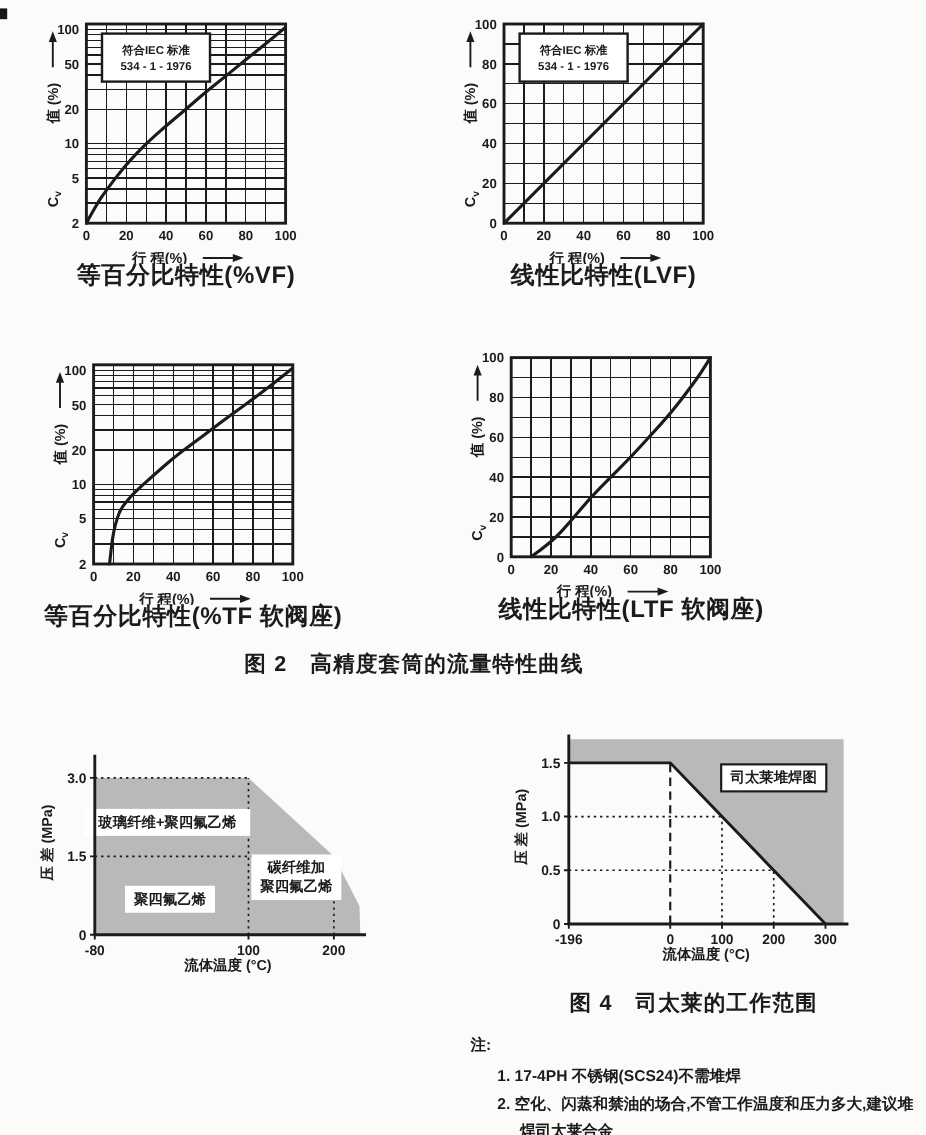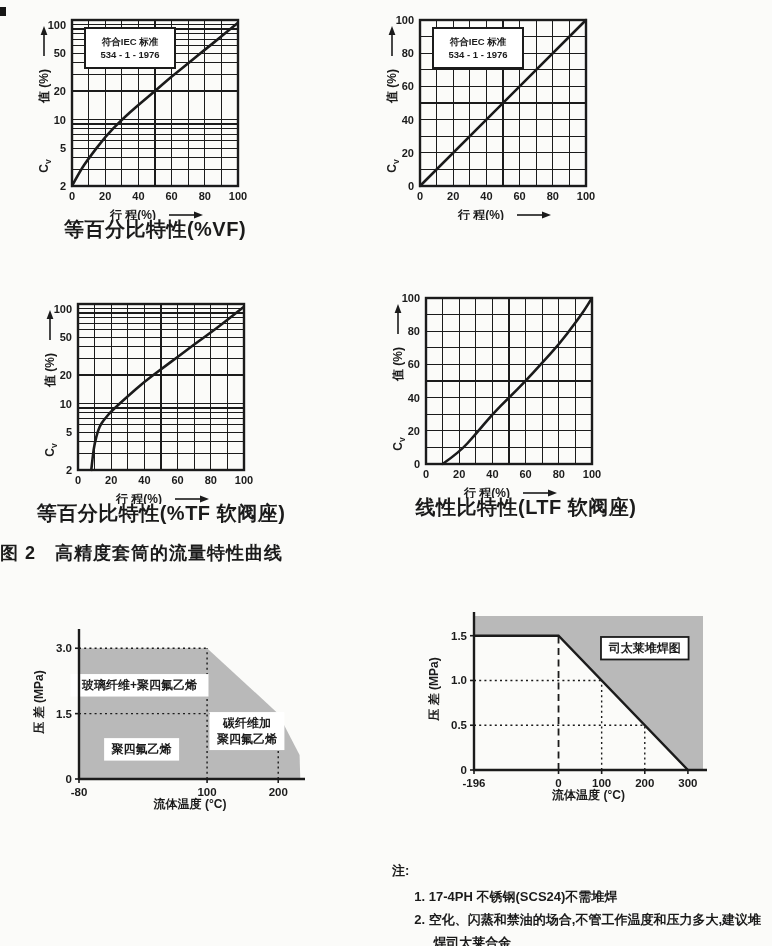--- a/index.html
+++ b/index.html
@@ -8,21 +8,21 @@
     background:#fbfbf9;color:#1b1b1b;
     font-family:"Liberation Sans","DejaVu Sans",sans-serif;
   }
   .page{position:absolute;inset:0;}
   .chart-host{position:absolute;}
   .flow-title{
     position:absolute;width:340px;text-align:center;
     font-size:20px;font-weight:700;letter-spacing:.5px;white-space:nowrap;
   }
   .fig-caption{
-    position:absolute;text-align:left;
+    position:absolute;text-align:center;
     font-size:18px;font-weight:700;letter-spacing:1px;white-space:nowrap;
   }
   .notes{
     position:absolute;left:392px;top:860px;width:376px;
     font-size:13px;font-weight:700;line-height:1.75;
   }
   .note-row{display:flex;gap:5px;}
   .note-items{width:348px;margin-top:26px;}
   .note-item{text-indent:-1.45em;padding-left:1.45em;word-break:break-all;}
   .scan-mark{position:absolute;left:0;top:7px;width:6px;height:9px;background:#161616;}
@@ -256,20 +256,21 @@
         <line x1="34" y1="52" x2="34" y2="30" stroke="#1b1b1b" stroke-width="1.6"></line>
         <path d="M30.6,31 L37.4,31 L34,22 Z" fill="#1b1b1b"></path>
         <text x="34" y="86" text-anchor="middle" class="axis" transform="rotate(-90 34 82)">值 (%)</text>
         <text x="34" y="166" text-anchor="middle" class="axis" transform="rotate(-90 34 162)"><tspan>C</tspan><tspan font-size="8.5" dy="3">v</tspan></text>
         <text x="123" y="215" text-anchor="middle" class="axis">行 程(%)</text>
         <line x1="159" y1="211" x2="185" y2="211" stroke="#1b1b1b" stroke-width="1.6"></line>
         <path d="M184,207.6 L184,214.4 L193,211 Z" fill="#1b1b1b"></path>
       </svg></div>
 
   <div class="flow-title" style="left:-15px;top:216px;">等百分比特性(%VF)</div>
+  <div class="flow-title" style="left:333px;top:216px;">线性比特性(LVF)</div>
   <div class="flow-title" style="left:-9px;top:500px;">等百分比特性(%TF 软阀座)</div>
   <div class="flow-title" style="left:356px;top:494px;">线性比特性(LTF 软阀座)</div>
 
   <div class="fig-caption" style="left:0;top:541px;width:690px;">图 2　高精度套筒的流量特性曲线</div>
 
   <div class="chart-host" style="left:14px;top:612px;"><svg width="370" height="205" viewBox="0 0 370 205">
         <polygon points="65,36.25373134328359 193.07692307692307,36.25373134328359 264.2307692307692,101.6268656716418 285.5769230769231,143.02985074626866 286.28846153846155,167 65,167" fill="#b9b9b9"></polygon>
         <line x1="65" y1="36.25373134328359" x2="193.07692307692307" y2="36.25373134328359" stroke="#1b1b1b" stroke-width="1.4" stroke-dasharray="2 3.2"></line>
         <line x1="65" y1="101.6268656716418" x2="264.2307692307692" y2="101.6268656716418" stroke="#1b1b1b" stroke-width="1.4" stroke-dasharray="2 3.2"></line>
         <line x1="193.07692307692307" y1="167" x2="193.07692307692307" y2="36.25373134328359" stroke="#1b1b1b" stroke-width="1.4" stroke-dasharray="2 3.2"></line>
@@ -325,20 +326,21 @@
         <line x1="193.65348399246705" y1="170" x2="193.65348399246705" y2="174" stroke="#1b1b1b" stroke-width="1.6"></line>
         <text x="193.65348399246705" y="187" text-anchor="middle" class="tick2">100</text>
         <line x1="236.77966101694915" y1="170" x2="236.77966101694915" y2="174" stroke="#1b1b1b" stroke-width="1.6"></line>
         <text x="236.77966101694915" y="187" text-anchor="middle" class="tick2">200</text>
         <line x1="279.90583804143125" y1="170" x2="279.90583804143125" y2="174" stroke="#1b1b1b" stroke-width="1.6"></line>
         <text x="279.90583804143125" y="187" text-anchor="middle" class="tick2">300</text>
         <text x="26" y="93" text-anchor="middle" class="axis" transform="rotate(-90 26 89)">压  差 (MPa)</text>
         <text x="180.5" y="199" text-anchor="middle" class="axis" font-size="12.5">流体温度 (°C)</text>
       </svg></div>
 
+  <div class="fig-caption" style="left:408px;top:824px;width:340px;">图 4　司太莱的工作范围</div>
 
   <div class="notes">
     <div class="note-row">
       <span>注:</span>
       <div class="note-items">
         <div class="note-item"><span>1. 17-4PH 不锈钢(SCS24)不需堆焊</span></div>
         <div class="note-item"><span>2. 空化、闪蒸和禁油的场合,不管工作温度和压力多大,建议堆焊司太莱合金</span></div>
       </div>
     </div>
   </div>

